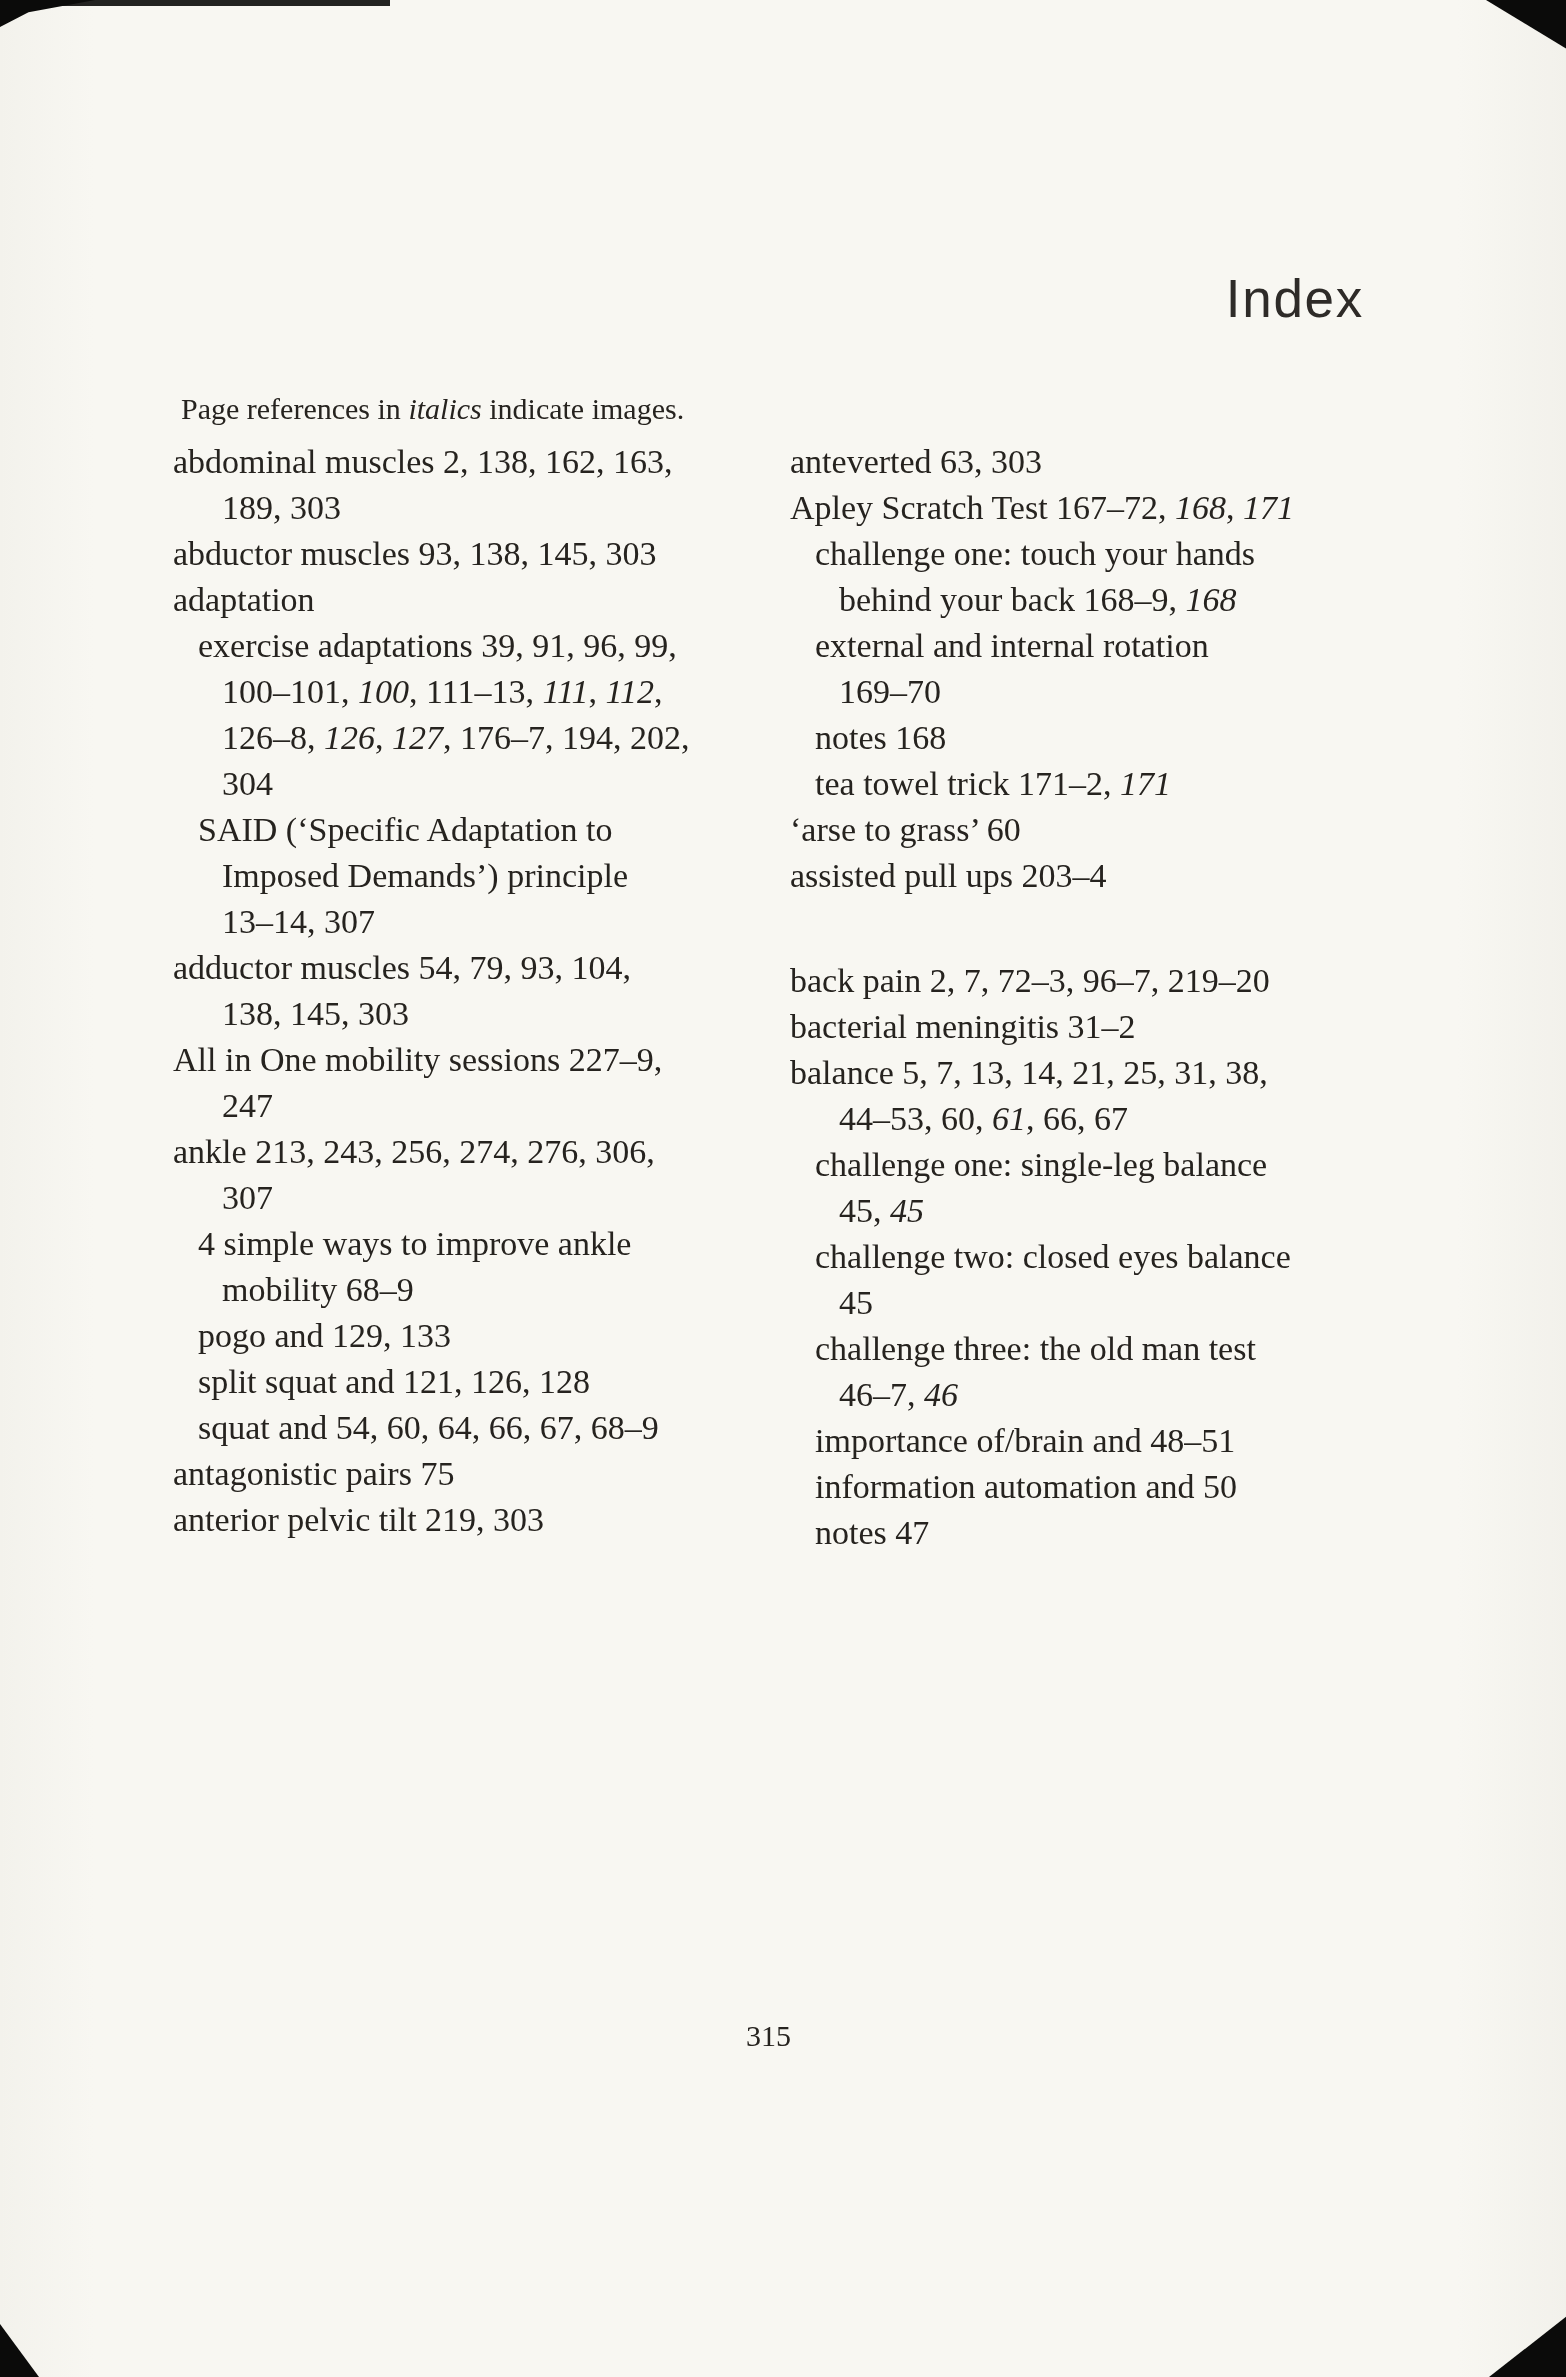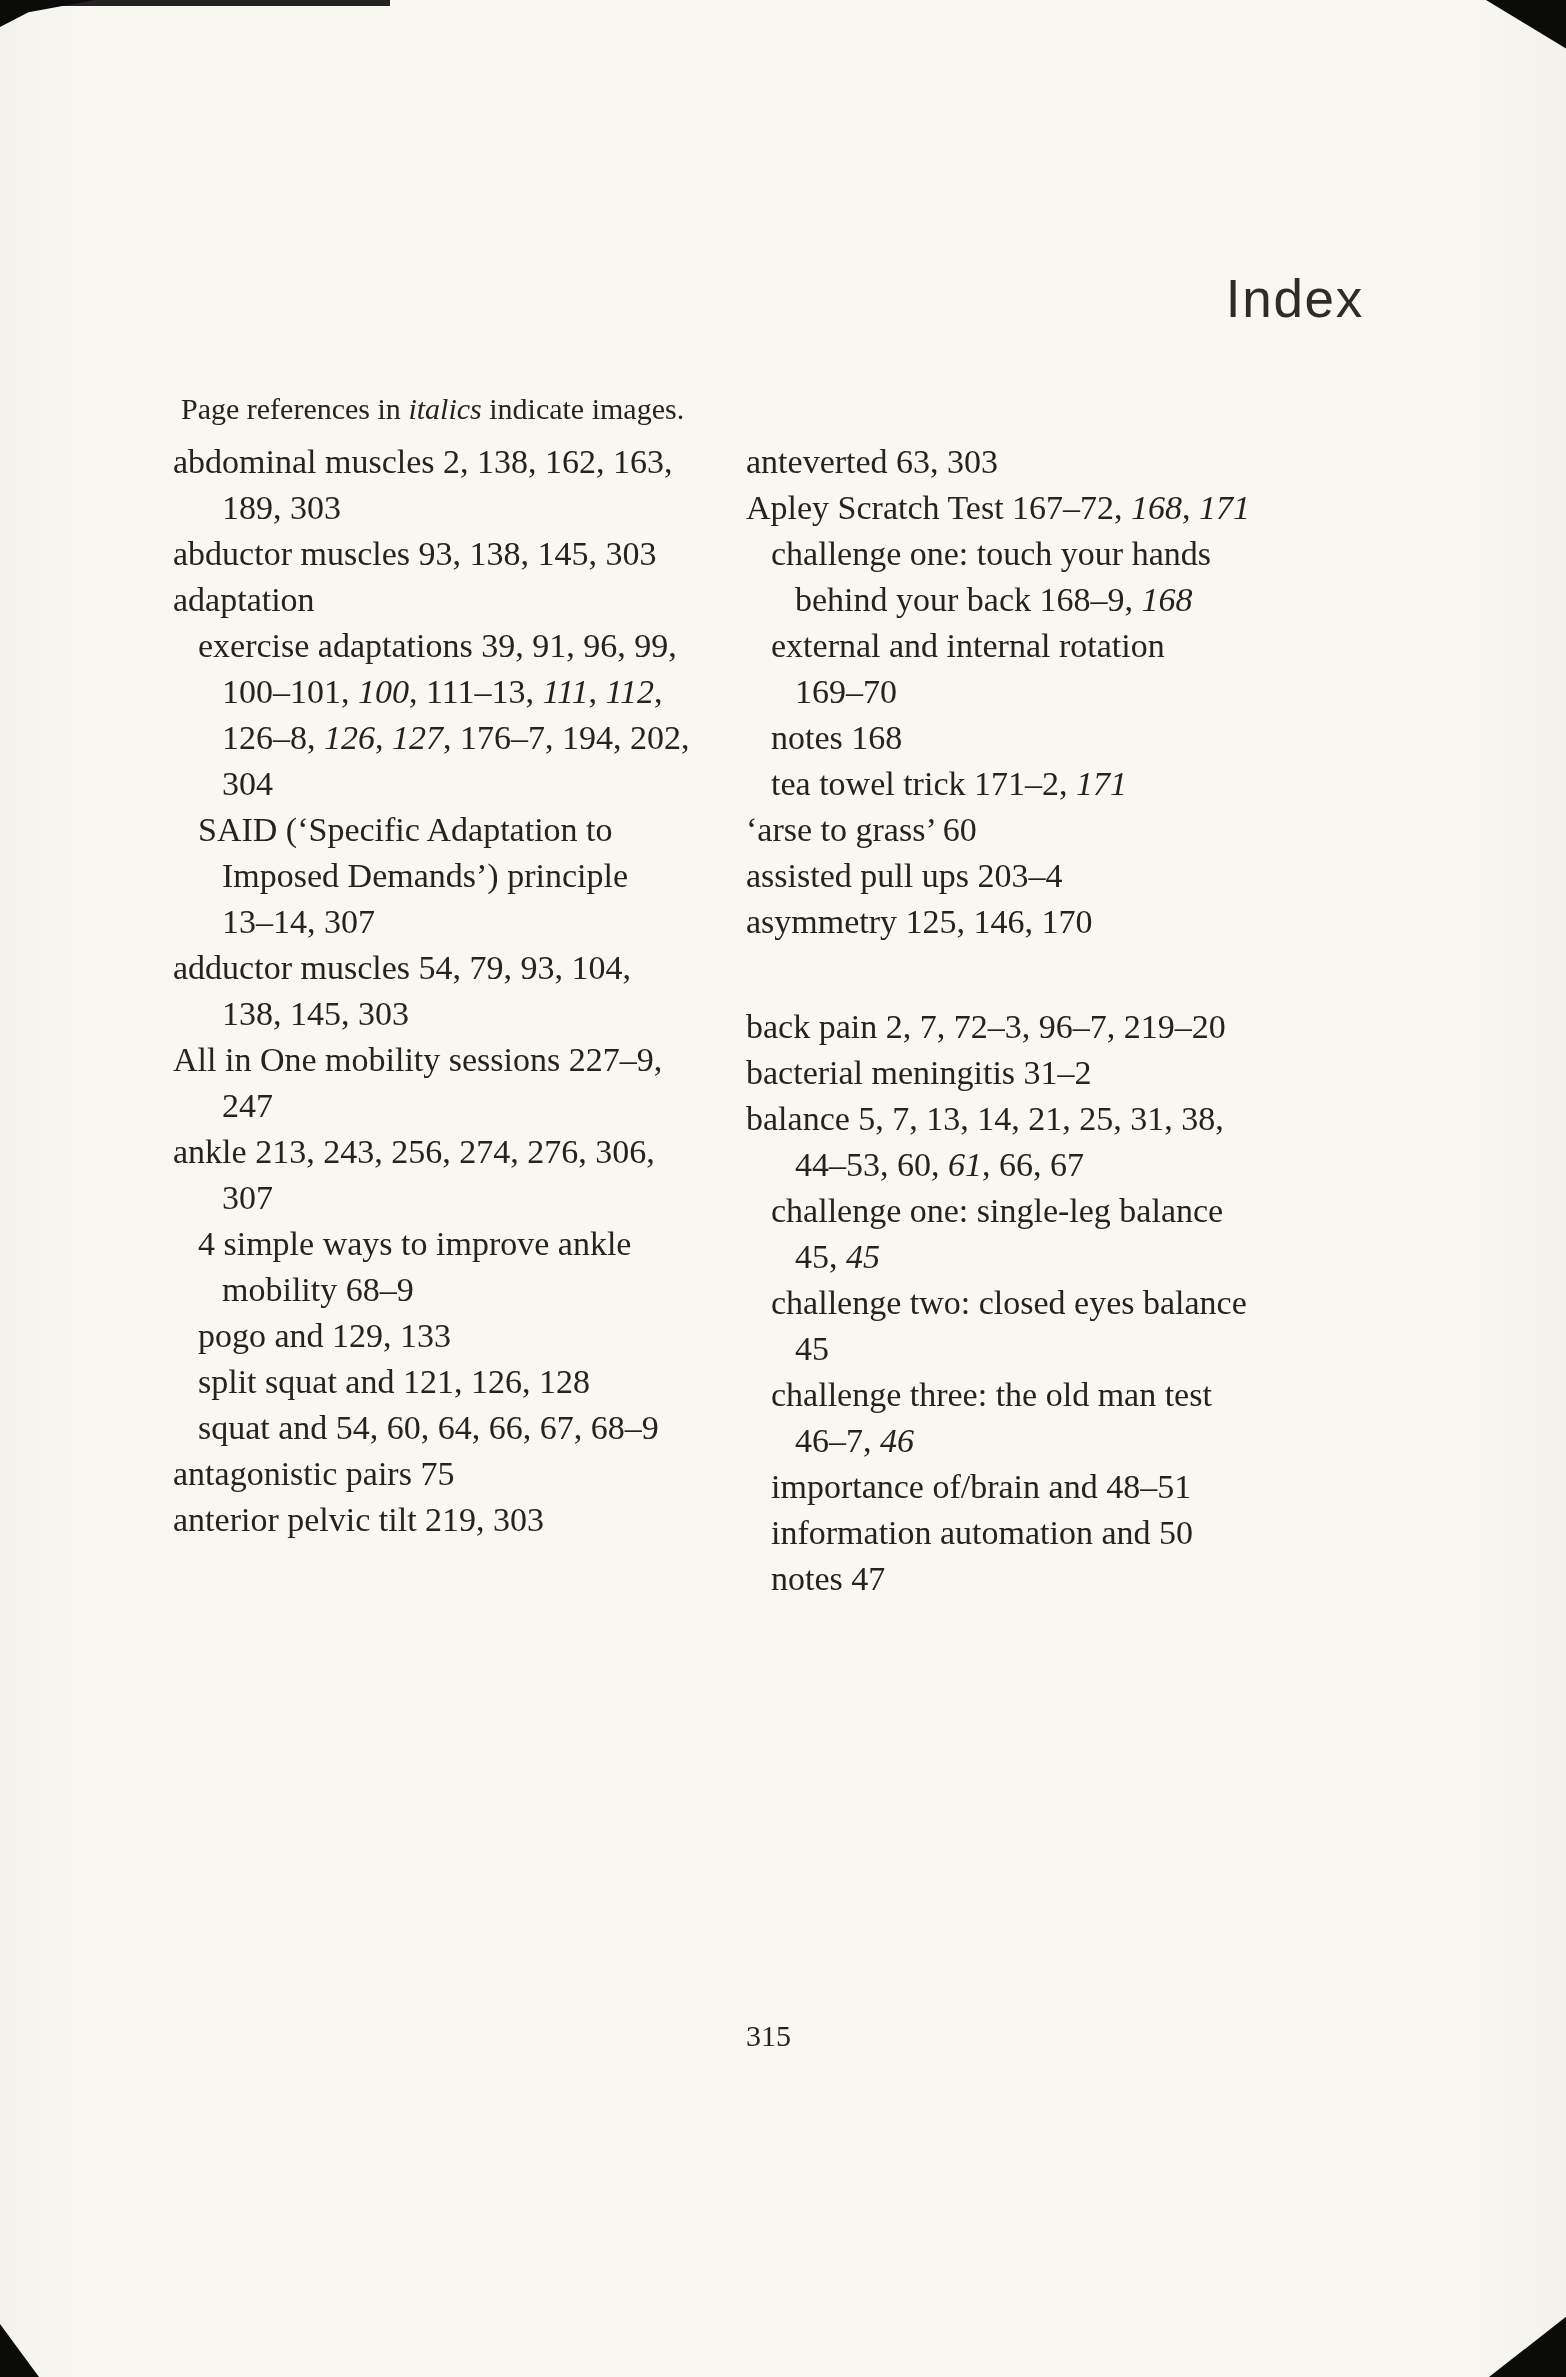--- a/index.html
+++ b/index.html
@@ -50,21 +50,21 @@
   }
 
   .columns {
     position: absolute;
     top: 439px;
     left: 173px;
     width: 1191px;
     display: flex;
   }
   .col { width: 573px; }
-  .col + .col { }
+  .col + .col { margin-left: 44px; }
 
   .entry {
     font-size: 34px;
     line-height: 46px;
     white-space: pre-wrap;
   }
   .e0 { padding-left: 49px; text-indent: -49px; }
   .e1 { padding-left: 49px; text-indent: -24px; }
   .spacer { height: 59px; }
 
@@ -125,21 +125,20 @@
         <div class="entry e0">anteverted 63, 303</div>
         <div class="entry e0">Apley Scratch Test 167–72, <i>168</i>, <i>171</i></div>
         <div class="entry e1">challenge one: touch your hands
 behind your back 168–9, <i>168</i></div>
         <div class="entry e1">external and internal rotation
 169–70</div>
         <div class="entry e1">notes 168</div>
         <div class="entry e1">tea towel trick 171–2, <i>171</i></div>
         <div class="entry e0">‘arse to grass’ 60</div>
         <div class="entry e0">assisted pull ups 203–4</div>
-        <div class="entry e0">asymmetry 125, 146, 170</div>
         <div class="spacer"></div>
         <div class="entry e0">back pain 2, 7, 72–3, 96–7, 219–20</div>
         <div class="entry e0">bacterial meningitis 31–2</div>
         <div class="entry e0">balance 5, 7, 13, 14, 21, 25, 31, 38,
 44–53, 60, <i>61</i>, 66, 67</div>
         <div class="entry e1">challenge one: single-leg balance
 45, <i>45</i></div>
         <div class="entry e1">challenge two: closed eyes balance
 45</div>
         <div class="entry e1">challenge three: the old man test

